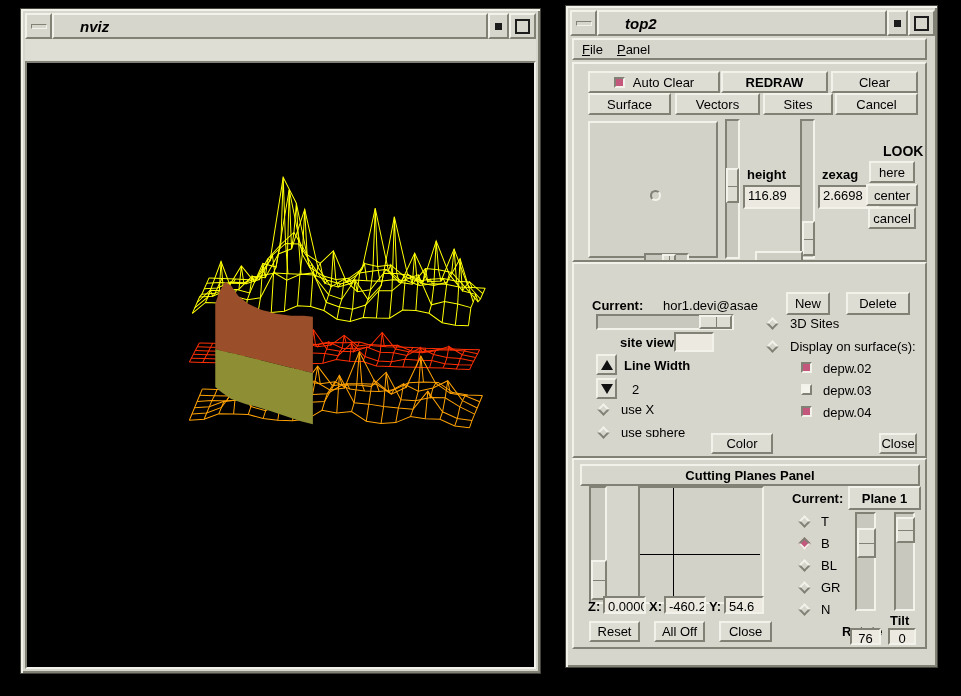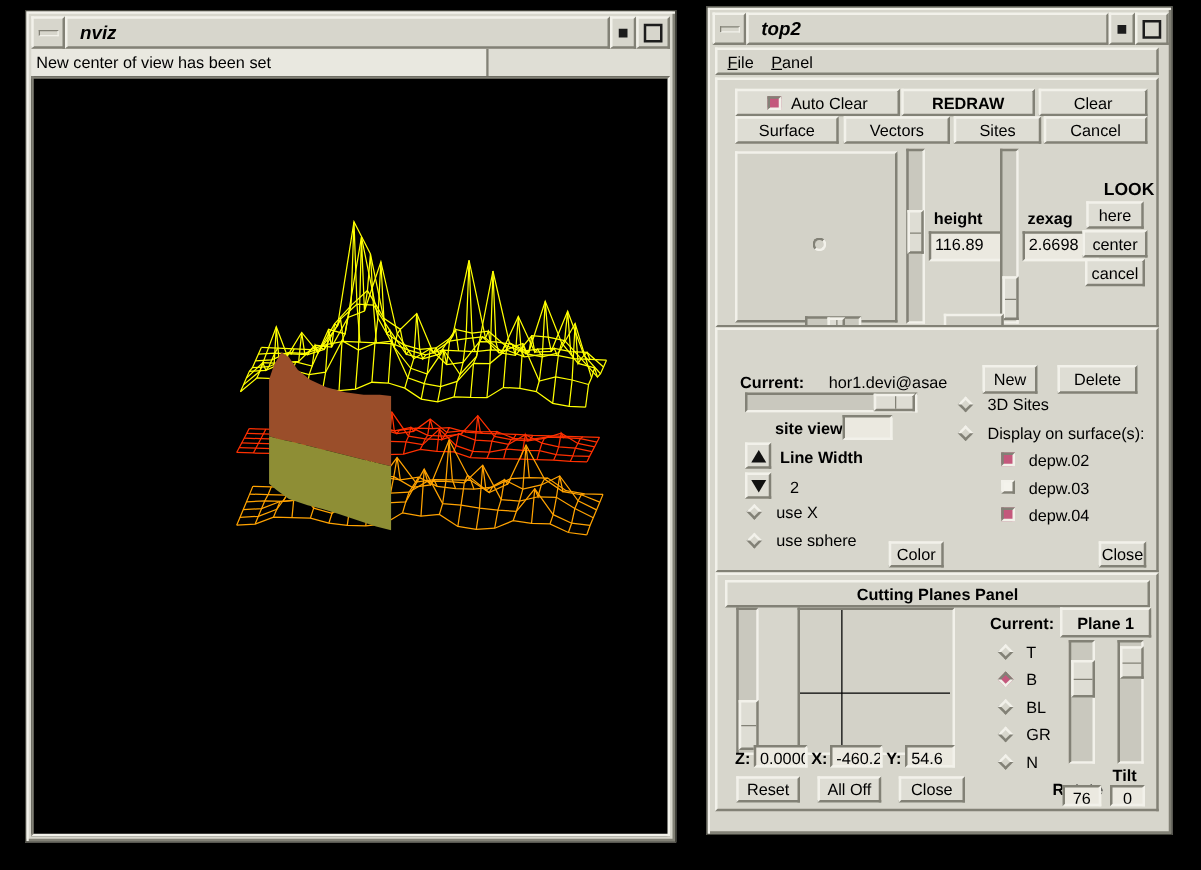--- a/index.html
+++ b/index.html
@@ -7,21 +7,21 @@
   body { margin:0; width:961px; height:696px; background:#000; position:relative; overflow:hidden;
          font-family:"Liberation Sans",sans-serif; font-size:13px; color:#000; }
   .window { position:absolute; background:var(--bg); border:1px solid #44443c;
             box-shadow:inset 2px 2px 0 var(--lt), inset -2px -2px 0 var(--dk); }
   .raised { border:2px solid; border-color:var(--lt) var(--dk) var(--dk) var(--lt); }
   .sunken { border:2px solid; border-color:var(--dk) var(--lt) var(--lt) var(--dk); }
   .abs { position:absolute; }
   .titlebar { position:absolute; display:flex; height:26px; }
   .tb-seg { background:var(--bg); border:2px solid; border-color:var(--lt) var(--dk) var(--dk) var(--lt);
             display:flex; align-items:center; justify-content:center; }
-  .tb-title { flex:1; justify-content:flex-start; padding-left:10px;
+  .tb-title { flex:1; justify-content:flex-start; padding-left:26px;
               font-style:italic; font-weight:bold; font-size:15px; }
   .dash { width:16px; height:5px; background:var(--bg); border:1px solid; border-color:var(--dk) var(--lt) var(--lt) var(--dk); }
   .dot { width:7px; height:7px; background:#1c1c1c; }
   .sq { width:15px; height:15px; border:2px solid #1c1c1c; }
   .btn { background:var(--btn); border:2px solid; border-color:var(--lt) var(--dk) var(--dk) var(--lt);
          display:flex; align-items:center; justify-content:center; white-space:nowrap; }
   .entry { background:var(--entry); border:2px solid; border-color:var(--dk) var(--lt) var(--lt) var(--dk);
            padding:1px 3px; white-space:nowrap; overflow:hidden; }
   .b { font-weight:bold; }
   .hdr { background:var(--bg); border:2px solid; border-color:var(--lt) var(--dk) var(--dk) var(--lt);
@@ -55,23 +55,20 @@
       <span>nviz</span>
     </div>
     <div class="tb-seg" style="width:21px;">
       <div class="dot"></div>
     </div>
     <div class="tb-seg" style="width:27px;">
       <div class="sq"></div>
     </div>
   </div>
   <div style="flex:0 0 22px; display:flex;">
-    <div style="width:366px; background:#e9e8e0; border-right:2px solid var(--dk); padding:3px 4px; white-space:nowrap; overflow:hidden;">
-      <span>New center of view has been set</span>
-    </div>
     <div style="flex:1; background:#dfded5;"></div>
   </div>
   <div class="sunken" style="flex:1; background:#000; position:relative; overflow:hidden;">
     <svg id="scene-svg" viewBox="0 0 509 602" preserveAspectRatio="none" style="position:absolute; inset:0; width:100%; height:100%;">
         <polyline points="166.0,249.5 179.2,238.6 192.4,239.2 205.6,237.9 218.8,250.0 232.0,248.1 245.2,248.7 258.4,247.5 271.6,242.0 284.8,242.6 298.0,246.7 311.2,255.4 324.4,257.7 337.6,253.6 350.8,254.1 364.0,254.3 377.2,246.2 390.4,246.8 403.6,249.4 416.8,258.8 430.0,261.3 443.2,261.9" fill="none" stroke="#ffff00" stroke-width="1"></polyline>
         <polyline points="168.4,244.1 181.6,233.2 194.8,197.8 208.0,232.5 221.2,235.9 234.4,234.0 247.6,208.8 260.8,216.4 274.0,210.8 287.2,209.2 300.4,238.5 313.6,243.1 326.8,245.4 340.0,241.3 353.2,226.9 366.4,227.1 379.6,216.0 392.8,211.1 406.0,241.0 419.2,237.7 432.4,240.2 445.6,243.8" fill="none" stroke="#ffff00" stroke-width="1"></polyline>
         <polyline points="170.8,238.7 184.0,226.4 197.2,227.0 210.4,225.7 223.6,229.1 236.8,199.8 250.0,203.4 263.2,126.3 276.4,190.6 289.6,214.1 302.8,230.9 316.0,235.4 329.2,216.1 342.4,235.8 355.6,221.5 368.8,153.3 382.0,210.6 395.2,219.2 408.4,221.8 421.6,218.5 434.8,195.2 448.0,238.4" fill="none" stroke="#ffff00" stroke-width="1"></polyline>
         <polyline points="173.2,233.3 186.4,232.5 199.6,226.7 212.8,225.4 226.0,212.5 239.2,214.0 252.4,190.3 265.6,185.2 278.8,145.9 292.0,203.4 305.2,223.2 318.4,215.3 331.6,227.9 344.8,226.1 358.0,209.6 371.2,209.8 384.4,211.8 397.6,218.1 410.8,177.5 424.0,210.7 437.2,227.0 450.4,230.6" fill="none" stroke="#ffff00" stroke-width="1"></polyline>
         <polyline points="175.6,230.4 188.8,229.6 202.0,223.8 215.2,202.3 228.4,218.3 241.6,195.5 254.8,180.9 268.0,168.9 281.2,191.0 294.4,199.8 307.6,187.2 320.8,218.5 334.0,209.2 347.2,207.3 360.4,205.8 373.6,218.5 386.8,220.5 400.0,204.9 413.2,206.1 426.4,208.8 439.6,223.2 452.8,237.9" fill="none" stroke="#ffff00" stroke-width="1"></polyline>
         <polyline points="178.0,225.0 191.2,224.2 204.4,218.4 217.6,219.0 230.8,214.8 244.0,197.0 257.2,114.0 270.4,139.8 283.6,203.3 296.8,212.0 310.0,215.7 323.2,214.6 336.4,205.3 349.6,144.8 362.8,206.7 376.0,217.8 389.2,189.6 402.4,218.0 415.6,217.3 428.8,185.4 442.0,220.6 455.2,235.2" fill="none" stroke="#ffff00" stroke-width="1"></polyline>
@@ -266,21 +263,21 @@
     </div>
     <div>
       <span class="checkbox abs" style="left:227px; top:120px;"></span>
       <span class="lbl" style="left:249px; top:119px;">depw.03</span>
     </div>
     <div>
       <span class="checkbox abs on" style="left:227px; top:142px;"></span>
       <span class="lbl" style="left:249px; top:141px;">depw.04</span>
     </div>
 
-    <div class="btn abs" style="left:137px; top:169px; width:44px; height:21px;">Color</div>
+    <div class="btn abs" style="left:137px; top:169px; width:62px; height:21px;">Color</div>
     <div class="btn abs" style="left:305px; top:169px; width:38px; height:21px;">Close</div>
   </div>
 
   <div class="panel" style="left:6px; top:452px; width:355px; height:191px;">
     <div class="hdr abs" style="left:6px; top:4px; width:340px; height:22px;">Cutting Planes Panel</div>
 
     <div class="trough" style="left:15px; top:26px; width:18px; height:118px;">
       <div class="thumb v" style="width:16px; top:72px; height:40px;"></div>
     </div>
 

